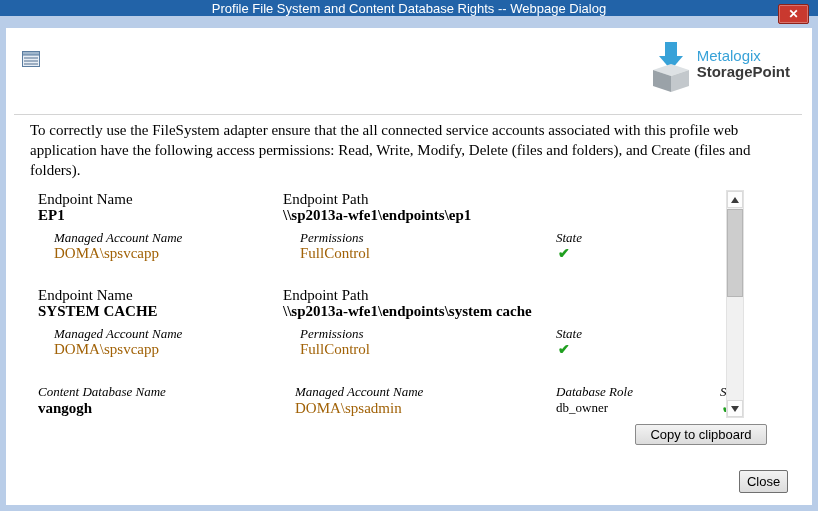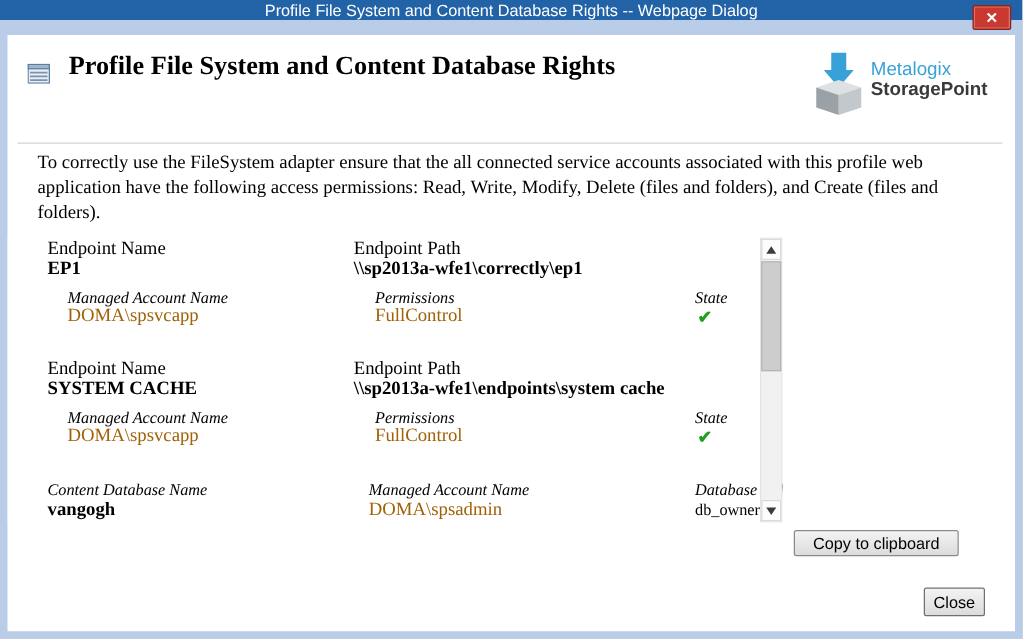--- a/index.html
+++ b/index.html
@@ -52,21 +52,21 @@
     border-top:1px solid #d4d4d4;
   }
 
   .description {
     position:absolute; left:24px; top:92px; width:766px;
     font:15px/20px "Liberation Serif", serif; color:#000;
   }
 
   
   .scroll-area {
-    position:absolute; left:0; top:162px; width:620px; height:228px;
+    position:absolute; left:0; top:162px; width:738px; height:228px;
     overflow:hidden; background:#fff;
   }
   .grp { position:absolute; left:0; right:18px; height:80px; }
   .grp .cell { position:absolute; white-space:nowrap; }
 
   .lbl-big  { font-size:15px; color:#000; }
   .val-bold { font-size:15px; font-weight:bold; color:#000;text-align:center; }
   .lbl-sub  { font-size:13px; color:#000;font-style:italic; }
   .link     { font-size:15px; color:#a16207; cursor:pointer; }
   .check    { font-size:14px; font-weight:bold; color:#1f9f1f; }
@@ -130,21 +130,20 @@
   <div class="client">
 
     <svg class="doc-icon" viewBox="0 0 18 16">
       <rect x="0.5" y="0.5" width="17" height="15" fill="#e8eef5" stroke="#5b7da0"></rect>
       <rect x="0.5" y="0.5" width="17" height="3.5" fill="#9fb6cc" stroke="#5b7da0"></rect>
       <line x1="2" y1="7" x2="16" y2="7" stroke="#7b93ad" stroke-width="1.4"></line>
       <line x1="2" y1="10" x2="16" y2="10" stroke="#7b93ad" stroke-width="1.4"></line>
       <line x1="2" y1="13" x2="16" y2="13" stroke="#7b93ad" stroke-width="1.4"></line>
     </svg>
 
-    <div class="page-title">Profile File System and Content Database Rights</div>
 
     <div class="logo">
       <svg class="logo-icon" viewBox="0 0 40 50">
         <rect x="14" y="0" width="12" height="15" fill="#38a2d8"></rect>
         <polygon points="8,14 32,14 20,28" fill="#38a2d8"></polygon>
         <polygon points="20,22 38,28 20,34 2,28" fill="#dde1e4"></polygon>
         <polygon points="2,28 20,34 20,50 2,44" fill="#9aa2a8"></polygon>
         <polygon points="20,34 38,28 38,44 20,50" fill="#c3c8cc"></polygon>
       </svg>
       <div class="logo-text">
@@ -156,21 +155,21 @@
     <div class="separator"></div>
 
     <div class="description">To correctly use the FileSystem adapter ensure that the all connected service accounts associated with this profile web application have the following access permissions: Read, Write, Modify, Delete (files and folders), and Create (files and folders).</div>
 
     <div class="scroll-area">
 
       <div class="grp" style="top:1px">
         <div class="cell lbl-big r0 c1">Endpoint Name</div>
         <div class="cell lbl-big r0 c2">Endpoint Path</div>
         <div class="cell val-bold r1 c1">EP1</div>
-        <div class="cell val-bold r1 c2">\\sp2013a-wfe1\correctly\ep1</div>
+        <div class="cell val-bold r1 c2">\\sp2013a-wfe1\endpoints\ep1</div>
         <div class="cell lbl-sub r2 c1s">Managed Account Name</div>
         <div class="cell lbl-sub r2 c2s">Permissions</div>
         <div class="cell lbl-sub r2 c3">State</div>
         <div class="cell link r3 c1s">DOMA\spsvcapp</div>
         <div class="cell link r3 c2s">FullControl</div>
         <div class="cell check r3 c3v">✔</div>
       </div>
 
       <div class="grp" style="top:97px">
         <div class="cell lbl-big r0 c1">Endpoint Name</div>

